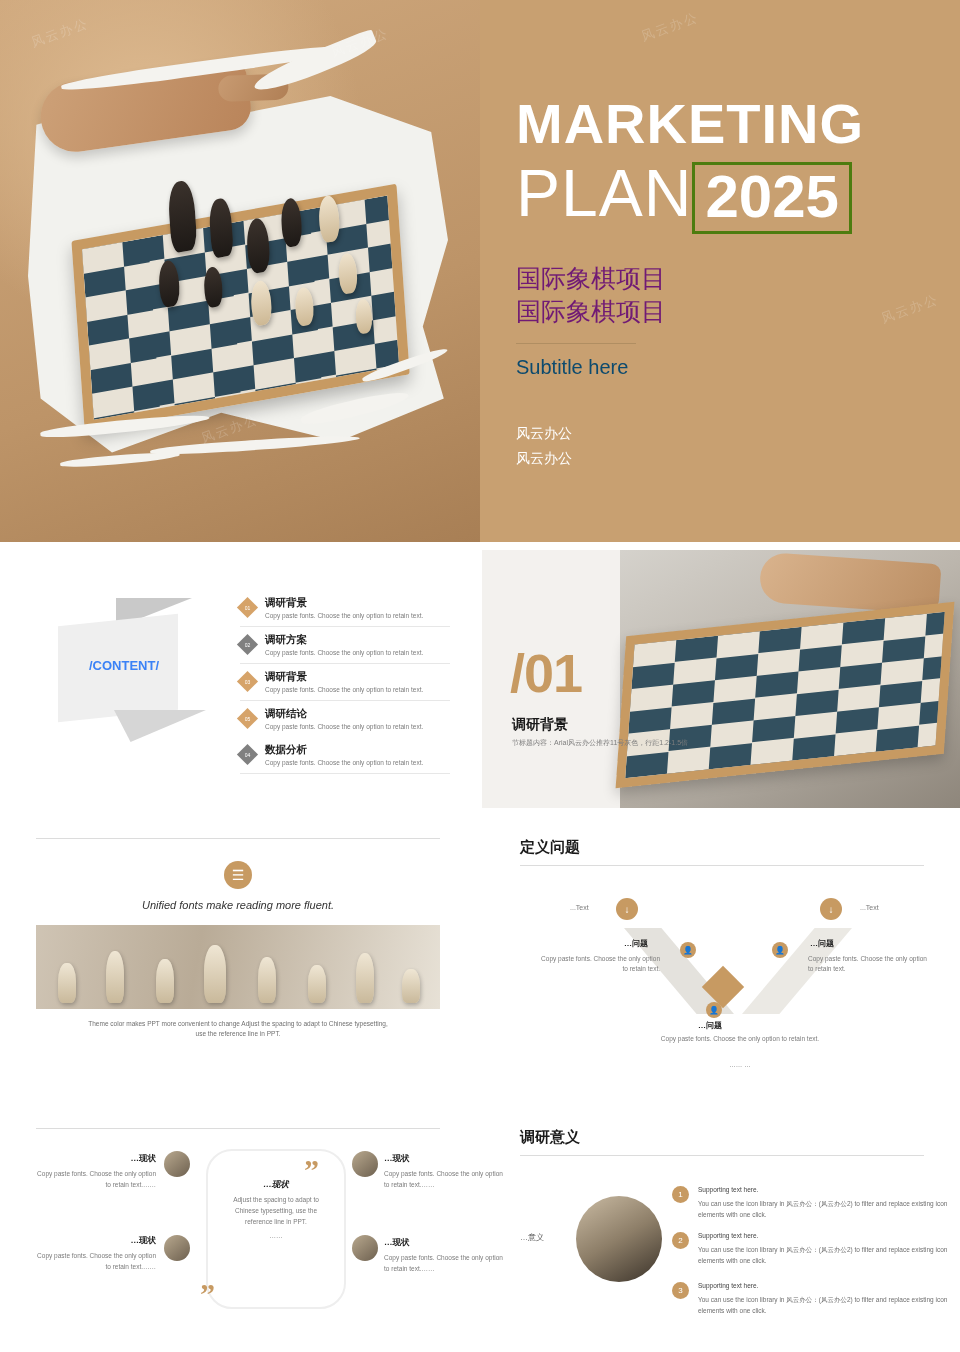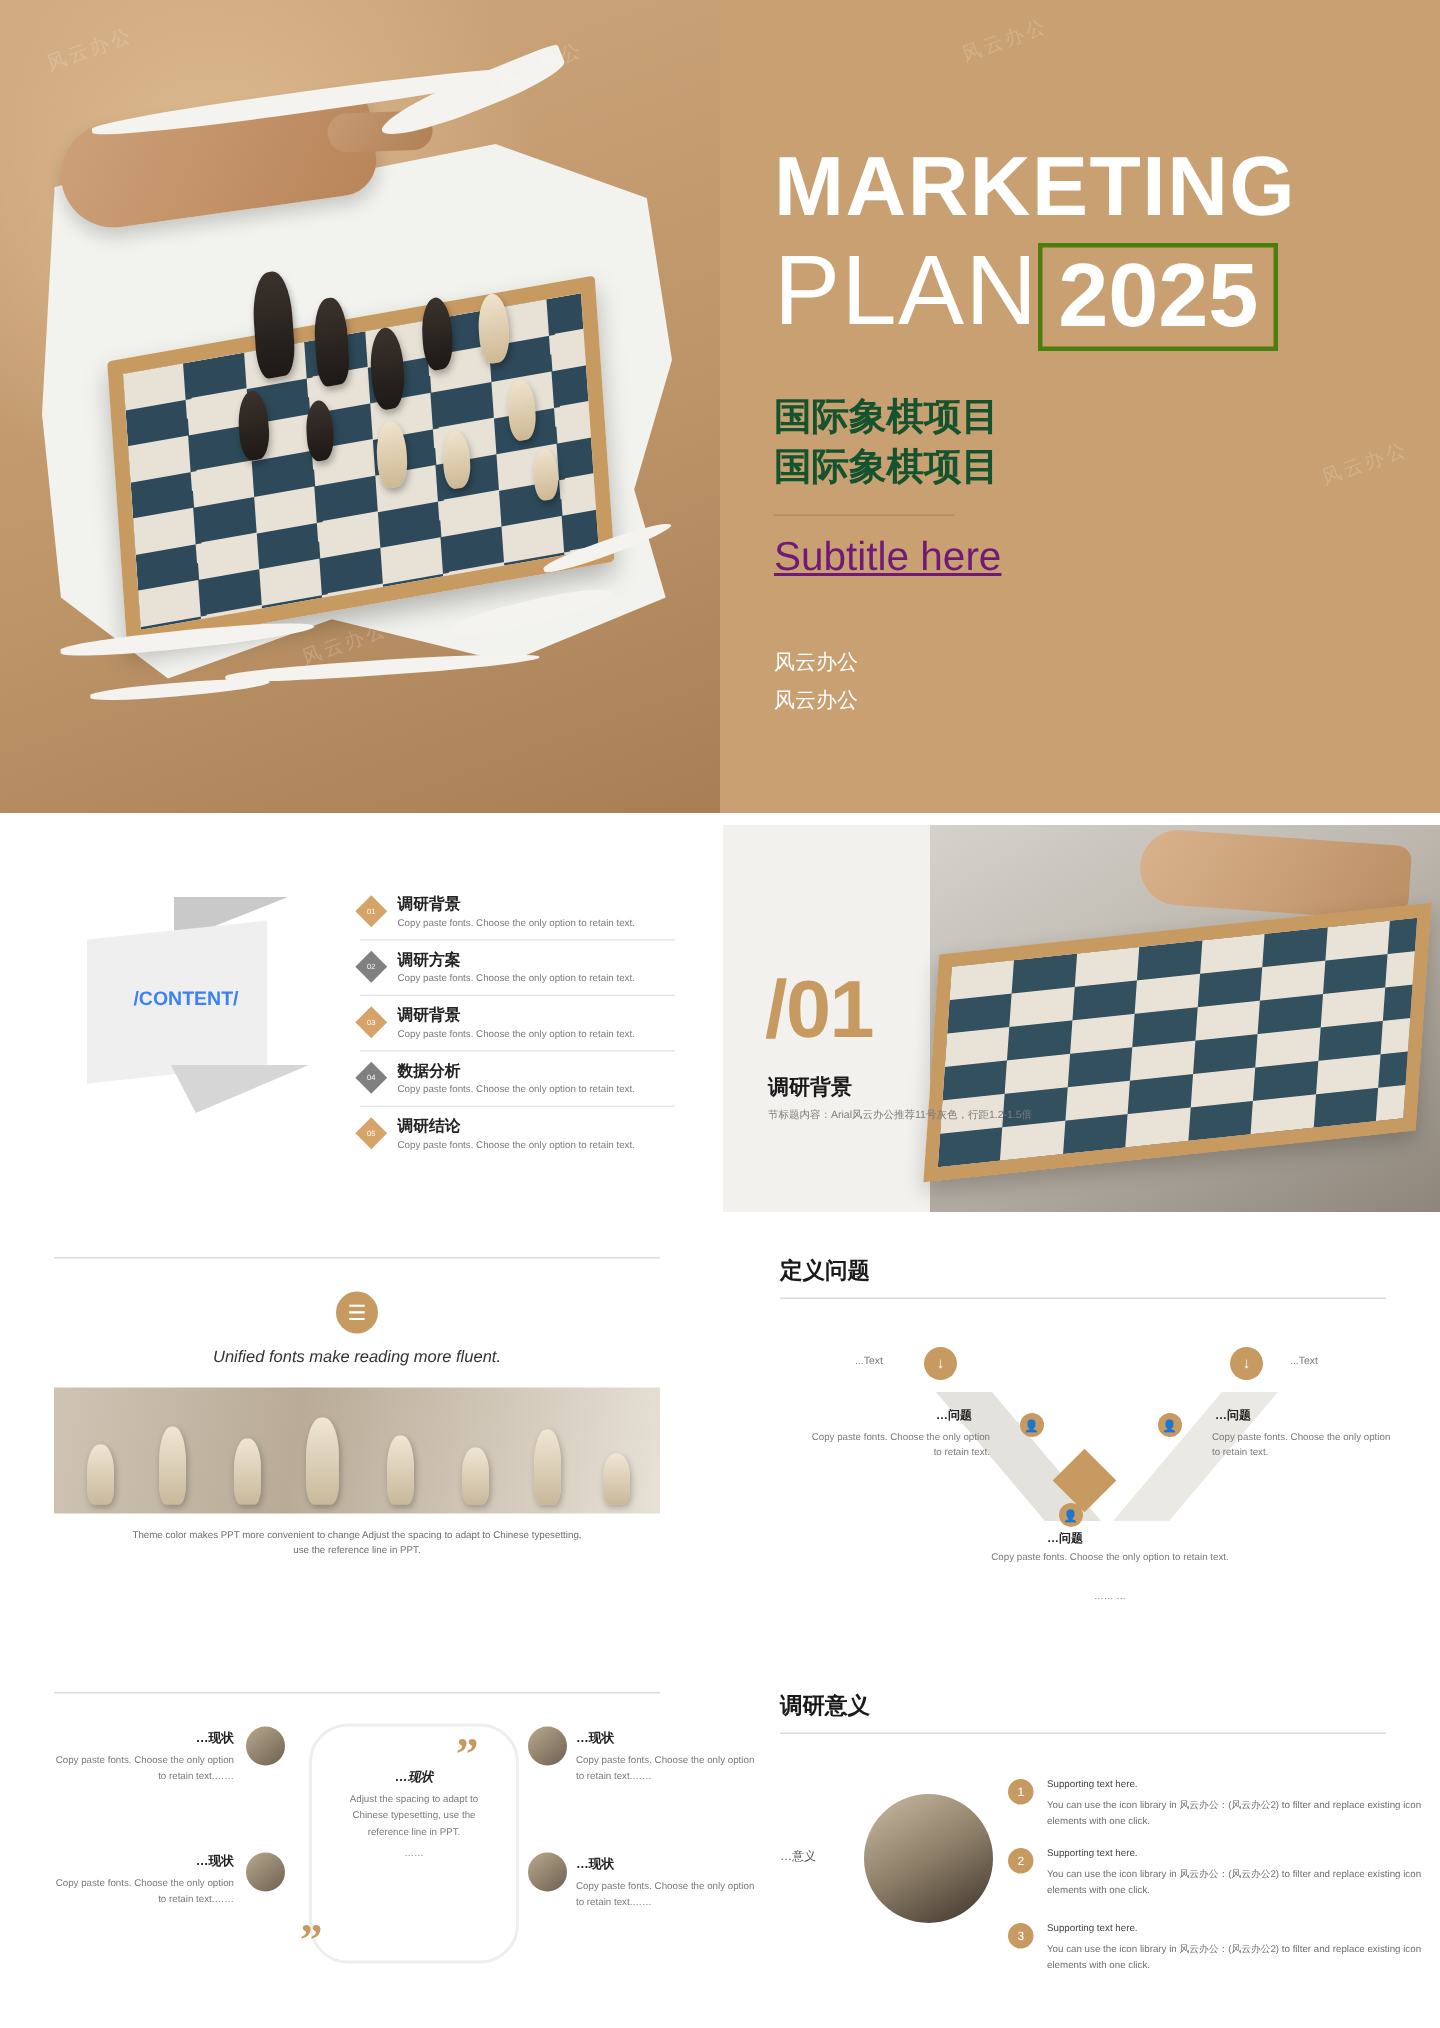--- a/index.html
+++ b/index.html
@@ -129,34 +129,33 @@
   }
   .year-box span {
     font-size: 60px;
     font-weight: 700;
     color: #fff;
     line-height: 1;
   }
   .cn-title {
     margin-top: 28px;
     font-size: 25px;
-    font-weight: 700;
-    color: #14532d;
+    font-weight: 400;
+    color: #701a75;
     line-height: 1.3;
   }
   .rule {
     width: 120px;
     height: 1px;
     background: #b08e62;
     margin: 16px 0 12px 0;
   }
   .subtitle {
-    font-size: 27px;
-    color: #701a75;
-    text-decoration: underline;
+    font-size: 20px;
+    color: #0c4a6e;
   }
   .credits {
     margin-top: 42px;
     font-size: 14px;
     color: #ffffff;
     line-height: 1.8;
   }
   .wm {
     position: absolute;
     color: rgba(255,255,255,.18);
@@ -521,35 +520,35 @@
         </div>
         <div class="toc-item">
           <div class="diamond">
               <i>03</i>
             </div>
           <div>
             <div class="toc-t">调研背景</div>
             <div class="toc-d">Copy paste fonts. Choose the only option to retain text.</div>
           </div>
         </div>
+        <div class="toc-item" style="border-bottom:none;">
+          <div class="diamond">
+              <i>05</i>
+            </div>
+          <div>
+            <div class="toc-t">调研结论</div>
+            <div class="toc-d">Copy paste fonts. Choose the only option to retain text.</div>
+          </div>
+        </div>
         <div class="toc-item">
           <div class="diamond grey">
               <i>04</i>
             </div>
           <div>
             <div class="toc-t">数据分析</div>
-            <div class="toc-d">Copy paste fonts. Choose the only option to retain text.</div>
-          </div>
-        </div>
-        <div class="toc-item" style="border-bottom:none;">
-          <div class="diamond">
-              <i>05</i>
-            </div>
-          <div>
-            <div class="toc-t">调研结论</div>
             <div class="toc-d">Copy paste fonts. Choose the only option to retain text.</div>
           </div>
         </div>
       </div>
     </div>
 
     <div class="sec-slide">
       <div class="sec-photo">
         <div class="sec-hand"></div>
         <div class="sec-board"></div>

